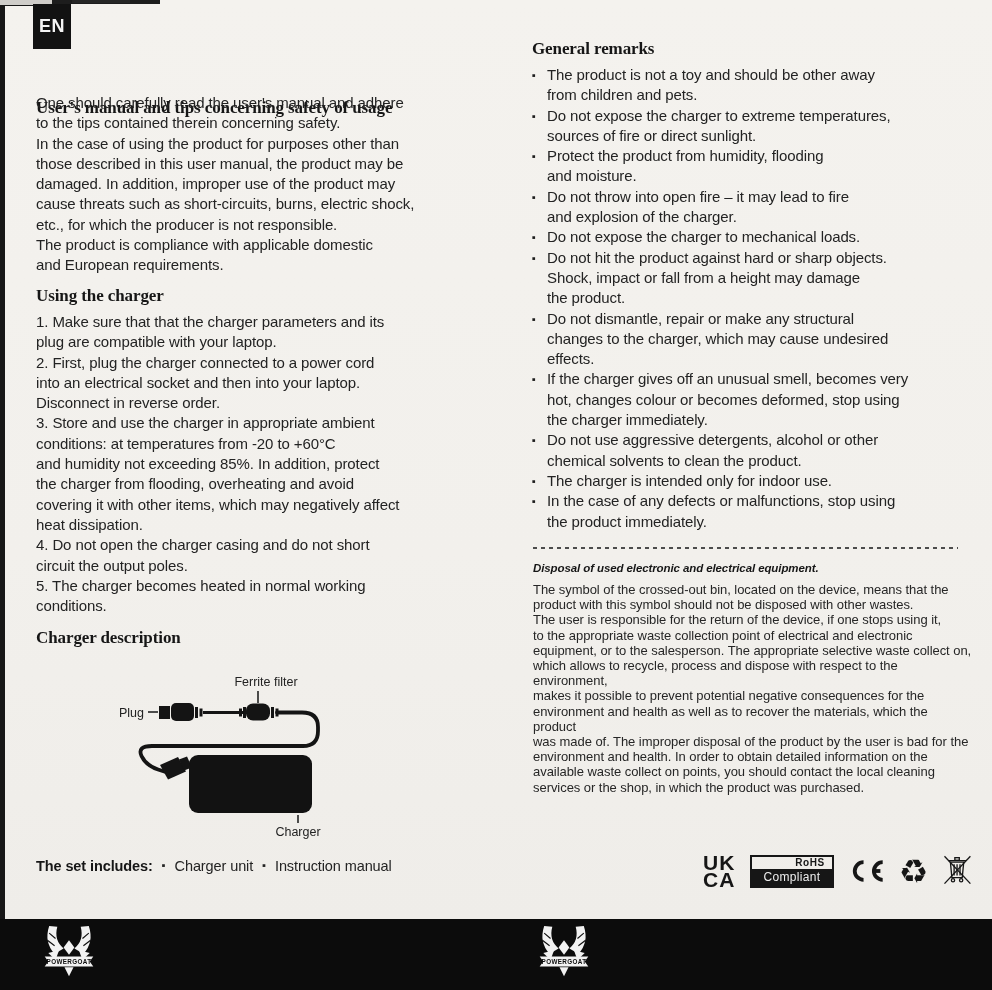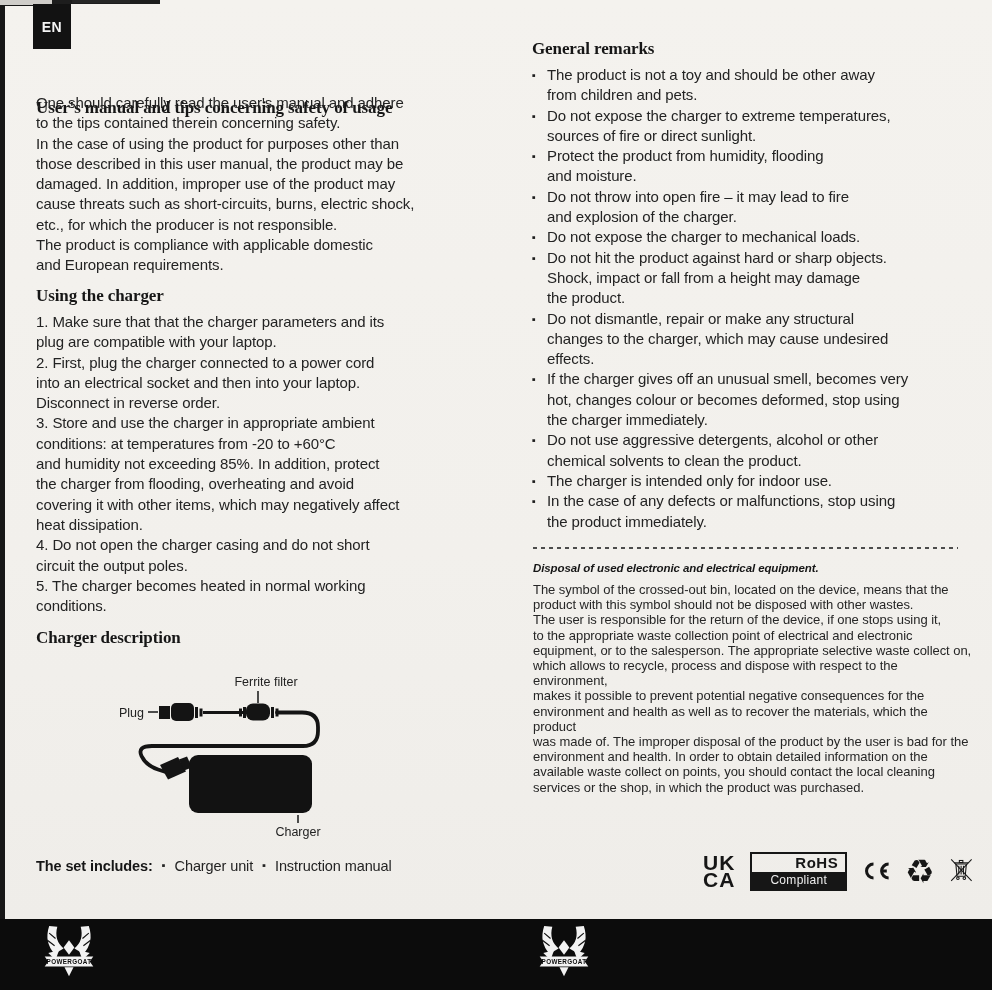--- a/index.html
+++ b/index.html
@@ -18,21 +18,21 @@
   .edge-top-a { position:absolute; left:0;   top:0; width:42px;  height:6px; background:#171717; }
   .edge-top-b { position:absolute; left:468; top:0; width:160px; height:4px; background:#1d1d1d; }
   .edge-top-c { position:absolute; left:636; top:0; width:130px; height:3px; background:#262626; }
   .edge-top-d { position:absolute; left:800; top:0; width:72px;  height:4px; background:#1d1d1d; }
   .edge-top-e { position:absolute; left:905; top:0; width:52px;  height:5px; background:#cfcdc9; }
 
   .abs { position:absolute; }
   h1,h2,h3 { font-weight:700; color:#161616; }
 
   .lang-badge { left:33px; top:4px; width:38px; height:45px; background:#121212;
-                color:#f4f4f4; font-weight:700; font-size:14px;
+                color:#f4f4f4; font-weight:700; font-size:18px;
                 display:flex; align-items:center; justify-content:center; letter-spacing:.5px; }
 
   .col-heading { font-size:17px; letter-spacing:-.1px;font-family:Liberation Serif, serif; }
   .body-text { font-size:15px; line-height:20.3px; letter-spacing:-.1px;
                white-space:pre-line; color:#232323; }
 
   .left-title   { left:36px; top:66px;  width:460px;margin-top:32px; }
   .left-intro   { left:36px; top:93px;  width:462px; }
   .using-head   { left:36px; top:286px; }
   .using-steps  { left:36px; top:312px; width:462px; }
@@ -56,21 +56,21 @@
   .disposal-head { left:533px; top:562px; font-size:11.5px; letter-spacing:-.1px;font-style:italic; }
   .disposal-text { left:533px; top:582px; width:440px; font-size:13px; line-height:15.2px;
                    letter-spacing:-.05px; white-space:pre-line; color:#262626; }
 
   
   .cert-row { left:703px; top:846px; width:270px; height:50px;
               display:flex; align-items:center; gap:15px; }
   .ukca { font-weight:700; font-size:21px; line-height:17px; letter-spacing:1px;
           color:#161616; text-align:center; }
   .rohs { border:2.5px solid #161616; text-align:center; background:transparent; }
-  .rohs .r1 { display:block; font-weight:700; font-size:15px; letter-spacing:.5px;
+  .rohs .r1 { display:block; font-weight:700; font-size:10px; letter-spacing:.5px;
               padding:0 7px 1px; color:#161616;margin-left:36px; }
   .rohs .r2 { display:block; background:#161616; color:#eeeeee; font-size:12px;
               padding:1px 4px 2px; letter-spacing:.3px; }
   .recycle { font-size:33px; line-height:33px; color:#161616;
              font-family:"DejaVu Sans",sans-serif; }
 
   
   .footer-band { left:0; top:919px; width:992px; height:71px; background:#0c0c0c; }
   .goat { position:absolute; top:4px; width:54px; height:58px; }
   .goat.g1 { left:42px; }

